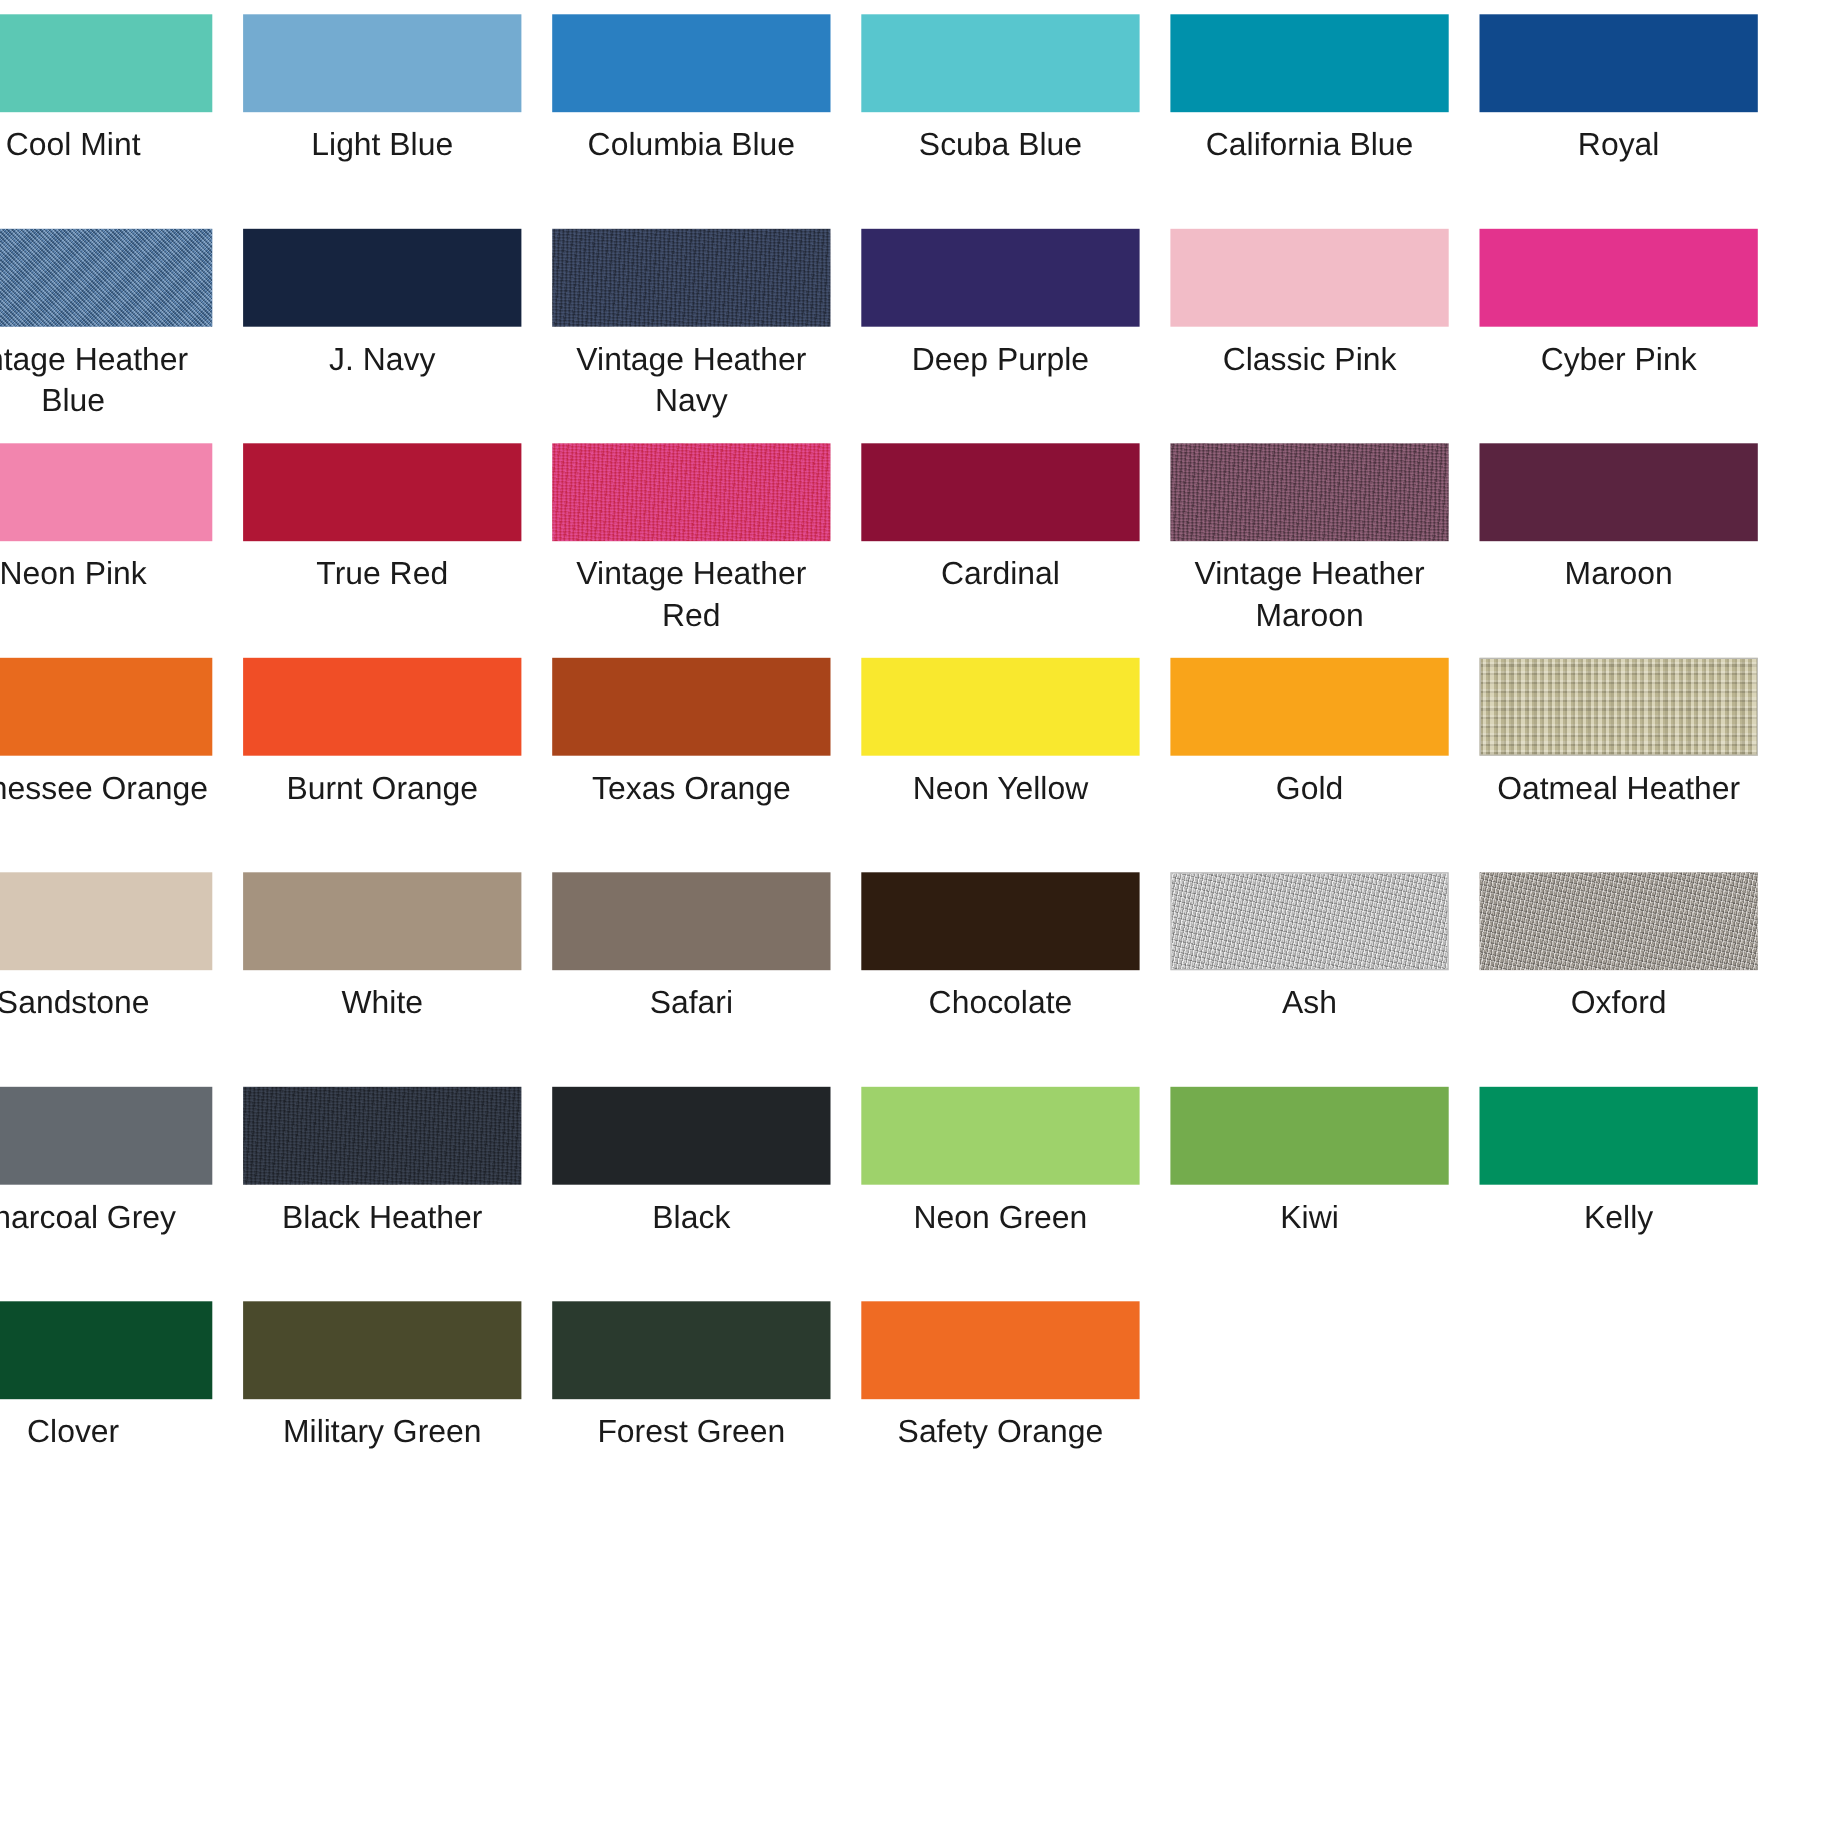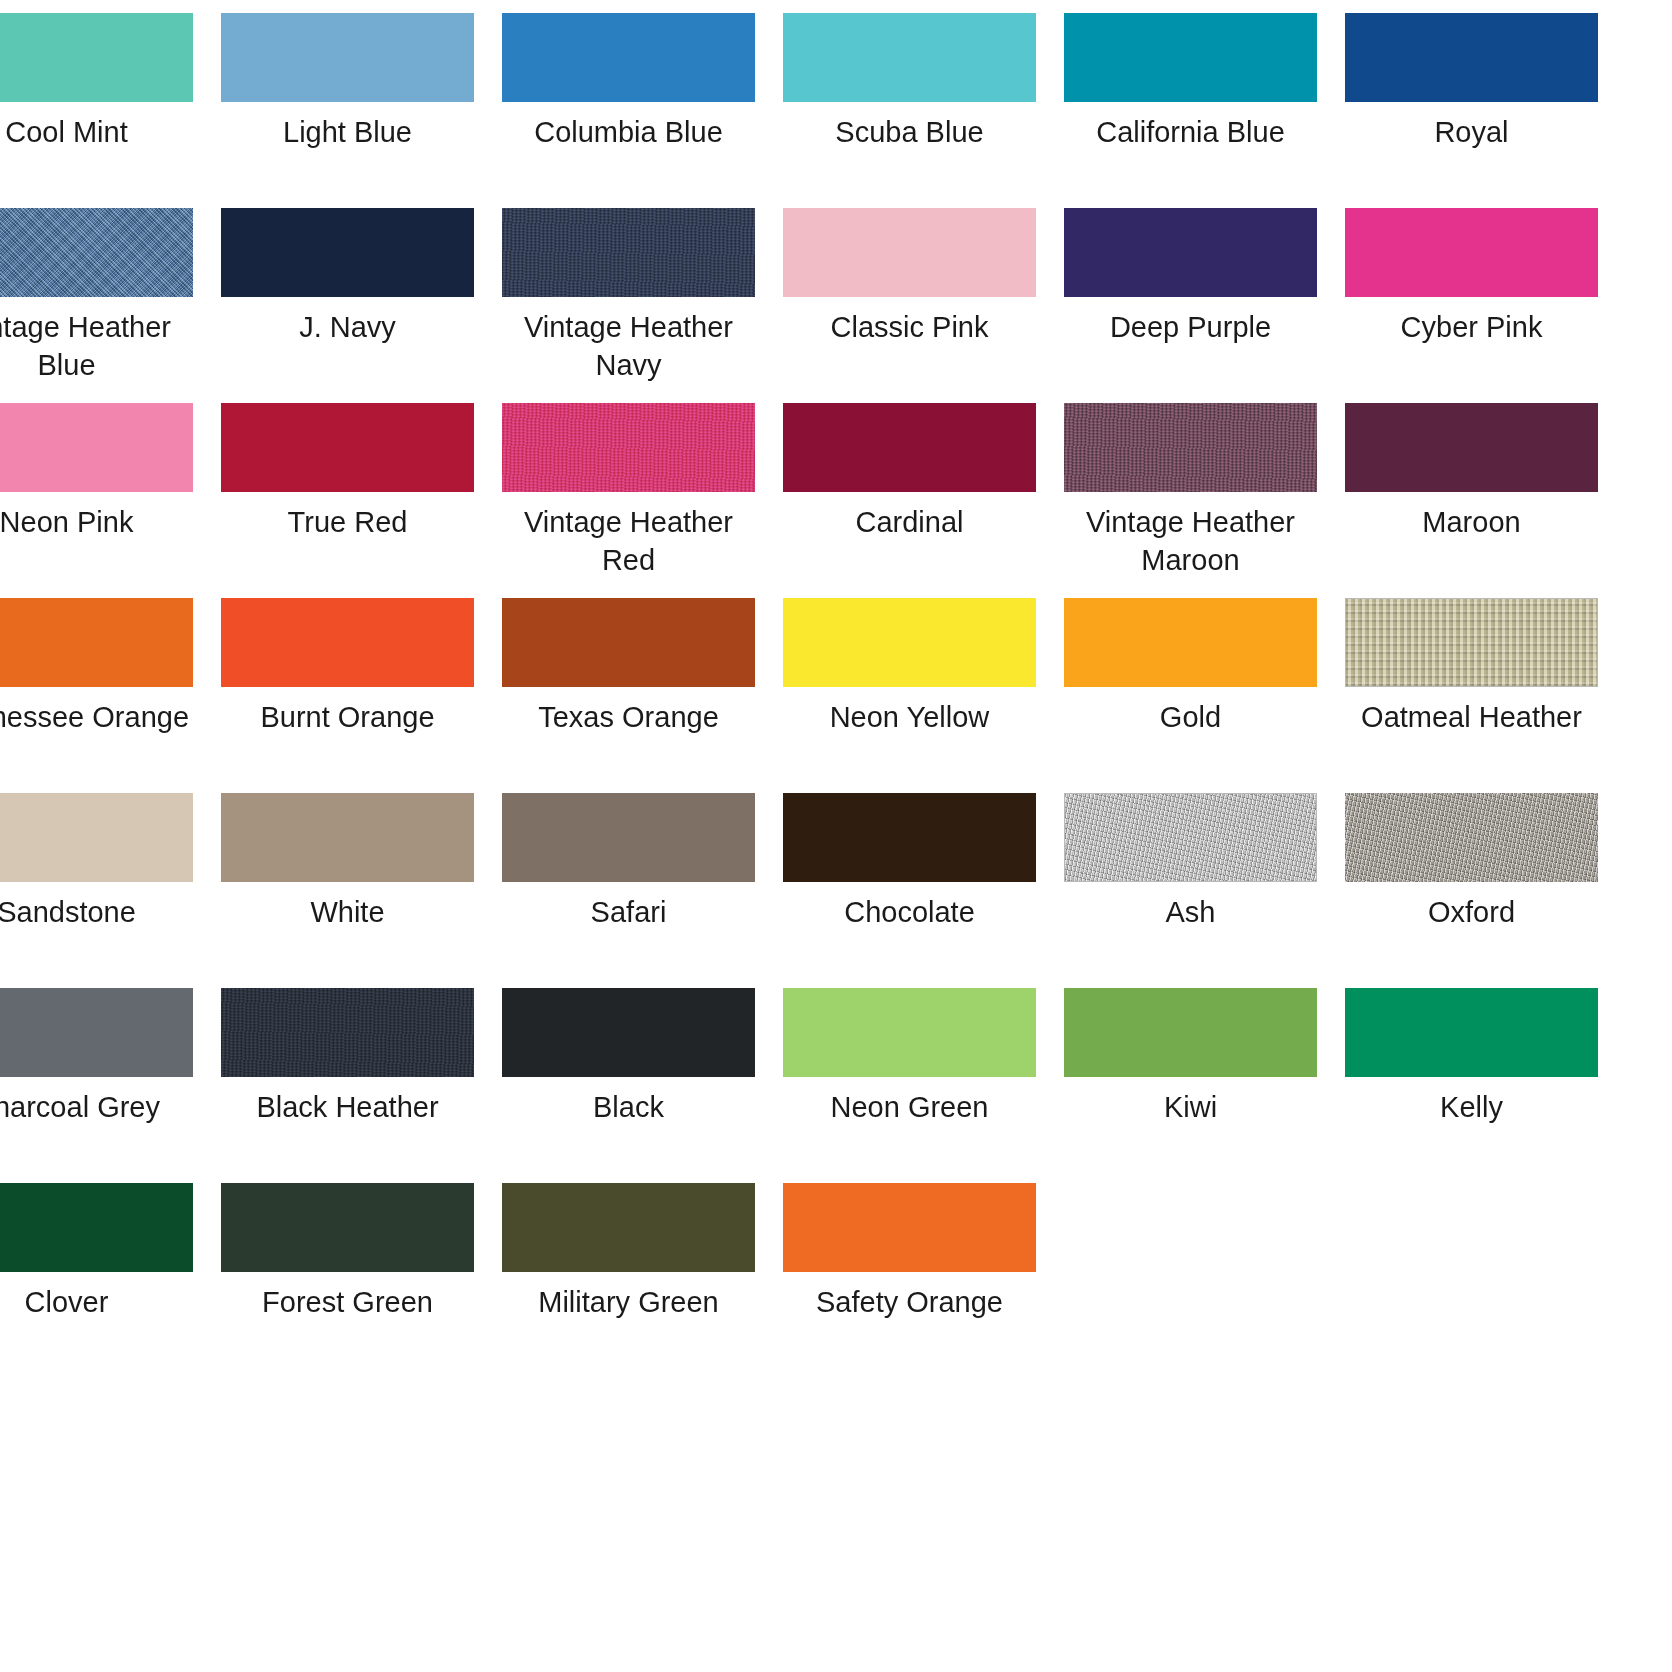--- a/index.html
+++ b/index.html
@@ -170,26 +170,26 @@
       <div class="cell">
         <div class="swatch" style="background-color: rgb(22, 36, 63);"></div>
         <div class="label">J. Navy</div>
       </div>
       <div class="cell">
         <div class="swatch tex-heather" style="background-color: rgb(50, 60, 82);"></div>
         <div class="label">Vintage Heather
 Navy</div>
       </div>
       <div class="cell">
+        <div class="swatch" style="background-color: rgb(50, 40, 101);"></div>
+        <div class="label">Deep Purple</div>
+      </div>
+      <div class="cell">
         <div class="swatch" style="background-color: rgb(242, 188, 199);"></div>
         <div class="label">Classic Pink</div>
-      </div>
-      <div class="cell">
-        <div class="swatch" style="background-color: rgb(50, 40, 101);"></div>
-        <div class="label">Deep Purple</div>
       </div>
       <div class="cell">
         <div class="swatch" style="background-color: rgb(227, 51, 141);"></div>
         <div class="label">Cyber Pink</div>
       </div>
       <div class="cell">
         <div class="swatch" style="background-color: rgb(242, 133, 174);"></div>
         <div class="label">Neon Pink</div>
       </div>
       <div class="cell">
@@ -284,28 +284,28 @@
       </div>
       <div class="cell">
         <div class="swatch" style="background-color: rgb(0, 144, 94);"></div>
         <div class="label">Kelly</div>
       </div>
       <div class="cell">
         <div class="swatch" style="background-color: rgb(11, 77, 43);"></div>
         <div class="label">Clover</div>
       </div>
       <div class="cell">
+        <div class="swatch" style="background-color: rgb(74, 74, 44);"></div>
+        <div class="label">Military Green</div>
+      </div>
+      <div class="cell">
         <div class="swatch" style="background-color: rgb(42, 58, 46);"></div>
         <div class="label">Forest Green</div>
       </div>
       <div class="cell">
-        <div class="swatch" style="background-color: rgb(74, 74, 44);"></div>
-        <div class="label">Military Green</div>
-      </div>
-      <div class="cell">
         <div class="swatch" style="background-color: rgb(239, 107, 35);"></div>
         <div class="label">Safety Orange</div>
       </div>
       <div class="cell empty">
         <div class="swatch"></div>
         <div class="label"></div>
       </div>
       <div class="cell empty">
         <div class="swatch"></div>
         <div class="label"></div>

